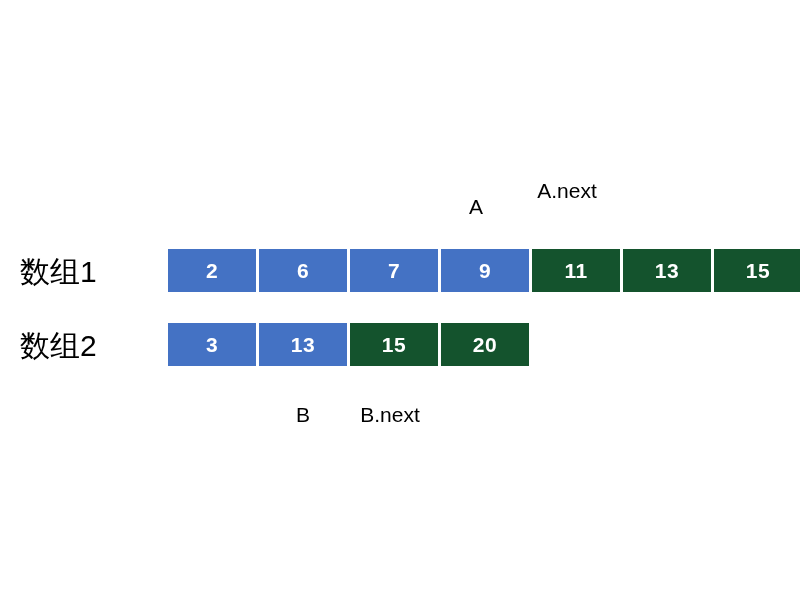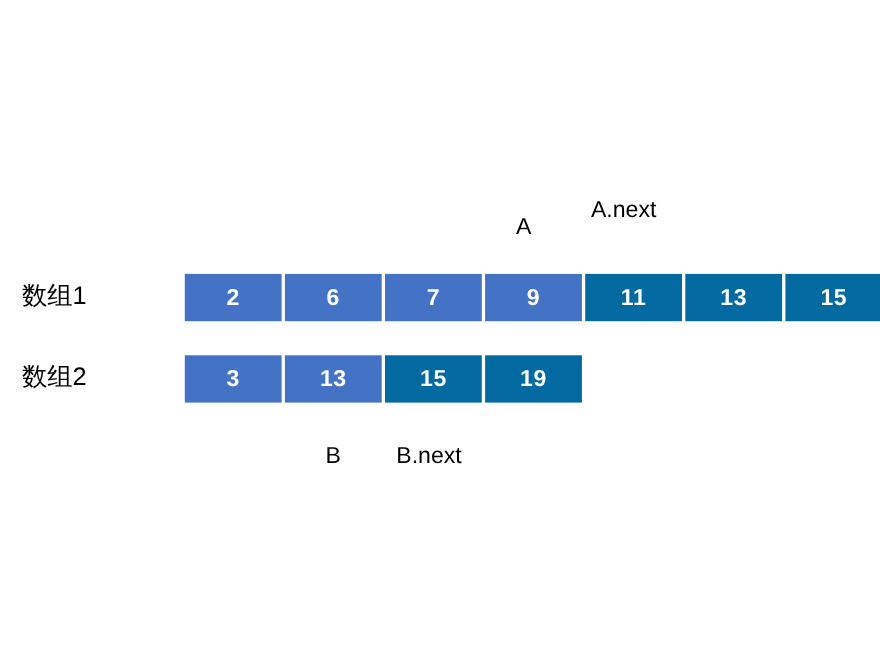--- a/index.html
+++ b/index.html
@@ -16,21 +16,21 @@
   }
   #canvas {
     position: relative;
     width: 800px;
     height: 600px;
   }
 
   
   .row-label {
     position: absolute;
-    font-size: 23px;
+    font-size: 30px;
     line-height: 1;
     color: #000000;
     font-weight: 400;
     white-space: nowrap;
     letter-spacing: 0px;
   }
   #label-array1 { left: 20px; top: 257px; }
   #label-array2 { left: 20px; top: 331px; }
 
   
@@ -51,21 +51,21 @@
     align-items: center;
     justify-content: center;
     color: #ffffff;
     font-size: 21px;
     font-weight: bold;
     letter-spacing: 0.5px;
     line-height: 1;
   }
   .cell:last-child { margin-right: 0; }
   .cell.blue   { background-color: #4472C4; }
-  .cell.orange { background-color: #0369a1; }
+  .cell.orange { background-color: #14532d; }
 
   
   .pointer {
     position: absolute;
     font-size: 21px;
     color: #000000;
     font-weight: 400;
     line-height: 1;
     white-space: nowrap;
     text-align: center;
@@ -92,19 +92,19 @@
       <div class="cell orange">11</div>
       <div class="cell orange">13</div>
       <div class="cell orange">15</div>
     </div>
 
   <div class="row-label" id="label-array2">数组2</div>
   <div class="cell-row" id="row-array2">
       <div class="cell blue">3</div>
       <div class="cell blue">13</div>
       <div class="cell orange">15</div>
-      <div class="cell orange">19</div>
+      <div class="cell orange">20</div>
     </div>
 
   <div class="pointer" id="ptr-b">B</div>
   <div class="pointer" id="ptr-b-next">B.next</div>
 
 </div>
 
 </body></html>

